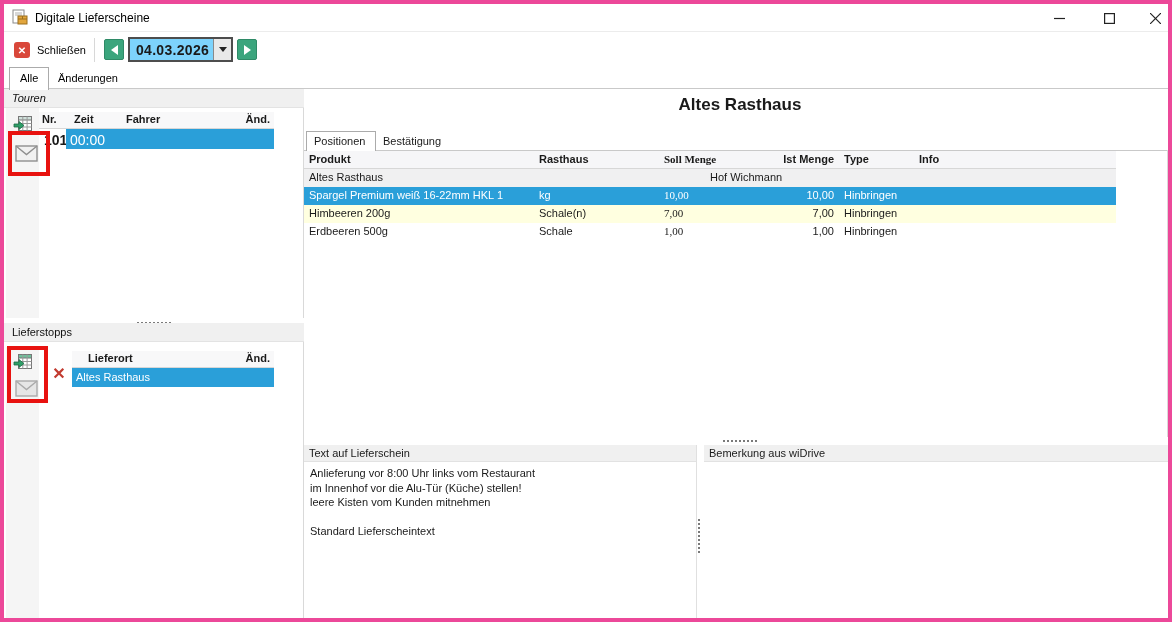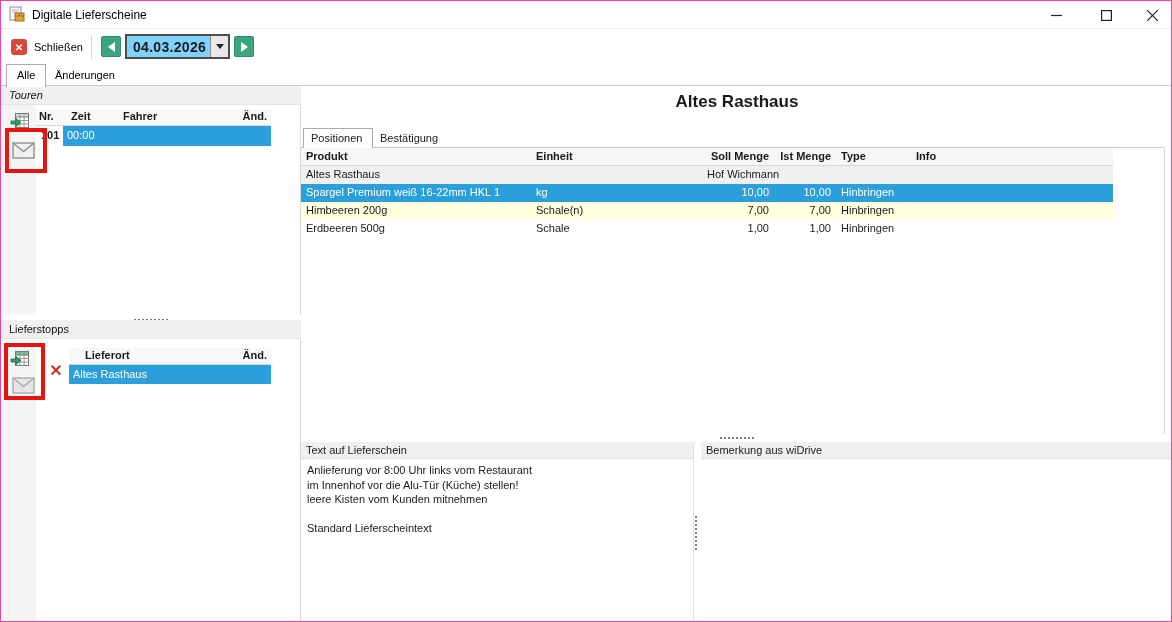--- a/index.html
+++ b/index.html
@@ -1,17 +1,17 @@
 <!DOCTYPE html>
 <html><head>
 <meta charset="utf-8">
 <style>
   * { margin:0; padding:0; box-sizing:border-box; }
   html,body { width:1172px; height:622px; background:#ffffff; font-family:"Liberation Sans", sans-serif; color:#1a1a1a; }
-  #window { position:relative; width:1172px; height:622px; background:#ffffff; border:1px solid #ec4899; overflow:hidden; }
+  #window { position:relative; width:1172px; height:622px; background:#ffffff; border:4px solid #ec4899; overflow:hidden; }
 
   
   #titlebar { position:absolute; left:0; top:0; width:1172px; height:28px; background:#ffffff; border-bottom:1px solid #ececec; }
   #app-icon { position:absolute; left:8px; top:5px; width:17px; height:17px; }
   #window-title { position:absolute; left:31px; top:7px; font-size:12px; color:#000; }
   .wctl { position:absolute; top:0; width:46px; height:28px; display:flex; align-items:center; justify-content:center; cursor:default; }
   #btn-min { left:1032px; } #btn-max { left:1082px; } #btn-close { left:1128px; }
 
   
   #toolbar { position:absolute; left:0; top:29px; width:1172px; height:33px; background:#ffffff; }
@@ -42,21 +42,21 @@
   .icon-strip { position:absolute; left:2px; width:33px; background:#f5f5f5; }
   #touren-strip { top:19px; height:210px; }
   #stopps-strip { top:258px; height:278px; }
 
   
   #touren-thead { position:absolute; left:35px; top:23px; width:235px; height:17px; background:#f8f8f9; border-bottom:1px solid #d7d7d7; font-size:11px; font-weight:bold; }
   #touren-thead .h-nr { position:absolute; left:3px; top:1px; }
   #touren-thead .h-zeit { position:absolute; left:35px; top:1px; }
   #touren-thead .h-fahrer { position:absolute; left:87px; top:1px; }
   #touren-thead .h-aend { position:absolute; right:4px; top:1px; }
-  #touren-row { position:absolute; left:35px; top:40px; width:235px; height:20px; font-size:11px; }
+  #touren-row { position:absolute; left:35px; top:40px; width:235px; height:20px; font-size:14px; }
   #touren-row .nr { position:absolute; left:5px; top:3px; font-weight:bold; }
   #touren-row .selbar { position:absolute; left:27px; top:0; width:208px; height:20px; background:#2a9fd9; color:#fff; padding:3px 0 0 4px; }
 
   
   #left-splitter { position:absolute; left:0; top:229px; width:300px; height:10px; background:#ffffff; display:flex; align-items:center; justify-content:center; cursor:default; }
   .hgrip { width:34px; border-top:2px dotted #7a7a7a; }
 
   
   #stopps-thead { position:absolute; left:68px; top:262px; width:202px; height:17px; background:#f8f8f9; border-bottom:1px solid #d7d7d7; font-size:11px; font-weight:bold; }
   #stopps-thead .h-ort { position:absolute; left:16px; top:1px; }
@@ -85,21 +85,21 @@
 
   
   #dthead { position:absolute; left:0; top:62px; width:812px; height:18px; background:#f6f6f8; border-bottom:1px solid #d7d7d7; font-size:11px; font-weight:bold; }
   .trow { position:absolute; left:0; width:812px; height:18px; font-size:11px; }
   .trow.group { background:#f0f0f1; }
   .trow.sel { background:#2a9fd9; color:#fff; }
   .trow.yellow { background:#ffffe0; }
   .cell { position:absolute; top:2px; white-space:nowrap; }
   .c-prod { left:5px; }
   .c-einheit { left:235px; }
-  .c-soll { left:360px; width:108px; text-align:right; }
+  .c-soll { left:360px; width:108px; text-align:left;font-family:Liberation Serif, serif; }
   .c-ist { left:473px; width:57px; text-align:right; }
   .c-type { left:540px; }
   .c-info { left:615px; }
   .c-groupinfo { left:406px; }
   #dthead .c-soll { top:2px; } 
 
   
   #bottom-splitter { position:absolute; left:0; top:348px; width:872px; height:8px; display:flex; align-items:center; justify-content:center; }
   #panel-text { position:absolute; left:0; top:356px; width:393px; height:180px; border-right:1px solid #e0e0e0; }
   #panel-remark { position:absolute; left:400px; top:356px; width:472px; height:180px; }
@@ -229,21 +229,21 @@
   <div id="detail">
     <div id="detail-title">Altes Rasthaus</div>
 
     <div class="dtab active" id="dtab-positionen">Positionen</div>
     <div class="dtab" id="dtab-bestaetigung">Bestätigung</div>
     <div id="dtab-line"></div>
     <div id="detail-rborder"></div>
 
     <div id="dthead">
       <span class="cell c-prod">Produkt</span>
-      <span class="cell c-einheit">Einheit</span>
+      <span class="cell c-einheit">Rasthaus</span>
       <span class="cell c-soll">Soll Menge</span>
       <span class="cell c-ist">Ist Menge</span>
       <span class="cell c-type">Type</span>
       <span class="cell c-info">Info</span>
     </div>
 
     <div class="trow group" style="top:80px">
       <span class="cell c-prod">Altes Rasthaus</span>
       <span class="cell c-groupinfo">Hof Wichmann</span>
     </div>

